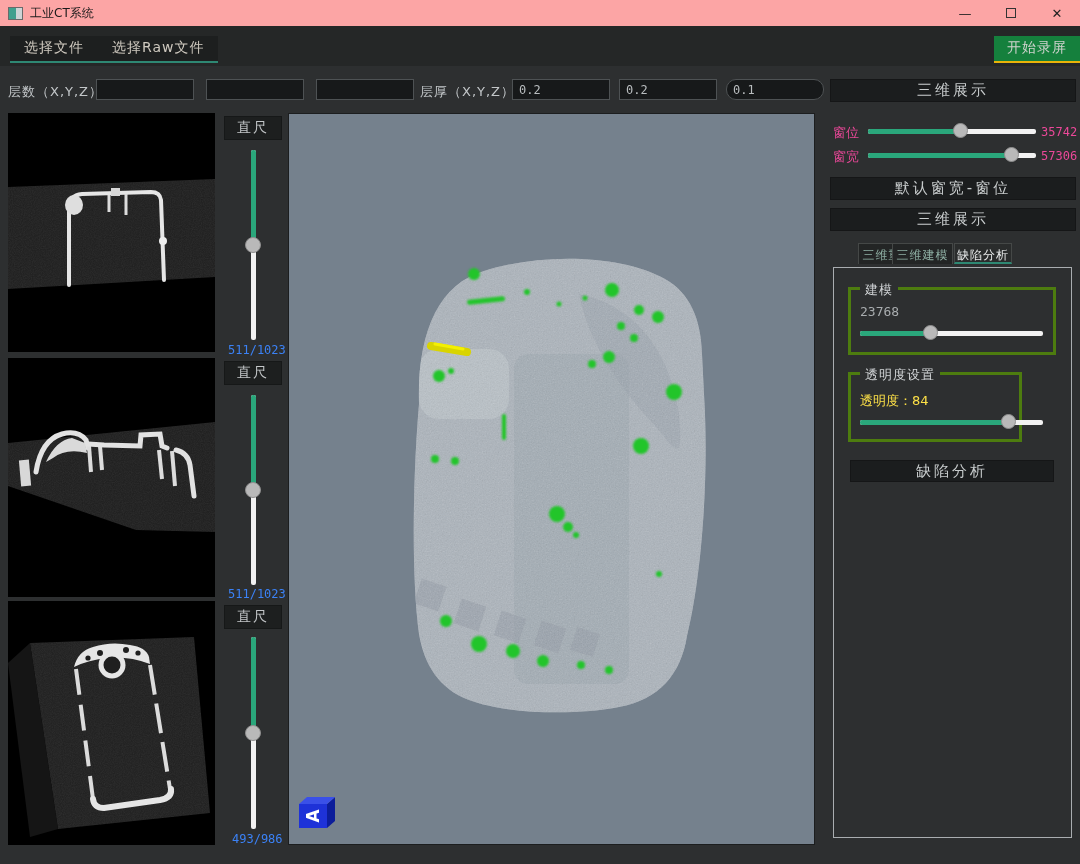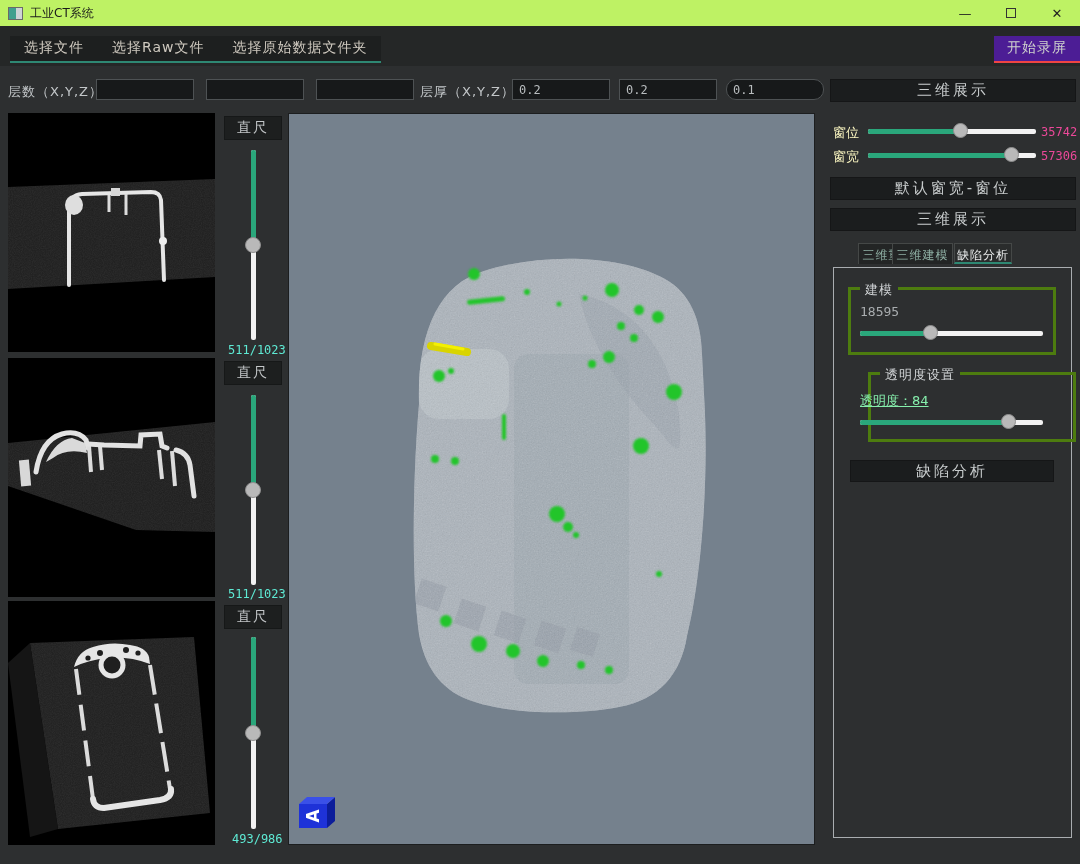--- a/index.html
+++ b/index.html
@@ -2,58 +2,58 @@
 <html><head>
 <meta charset="utf-8">
 <style>
   * { margin:0; padding:0; box-sizing:border-box; }
   html,body { width:1080px; height:864px; overflow:hidden; background:#2b2d2e;
               font-family:"DejaVu Sans", sans-serif; }
   .window { position:relative; width:1080px; height:864px; background:#2d2f30; }
 
   
   .titlebar { position:absolute; left:0; top:0; width:1080px; height:26px;
-              background:#bef264; display:flex; align-items:center;text-align:right; }
+              background:#fca5a5; display:flex; align-items:center;text-align:right; }
   .app-icon { width:15px; height:13px; margin-left:8px; border:1px solid #6a6a6a;
               display:inline-flex; }
   .app-icon .half-l { flex:1.1; background:#41a08e; }
   .app-icon .half-r { flex:1;   background:#cfd4d6; }
   .win-title { margin-left:7px; font-size:12px; color:#1a1a1a; }
   .win-controls { position:absolute; right:0; top:0; height:26px; display:flex; }
   .win-btn { width:46px; height:26px; display:flex; align-items:center; justify-content:center;
              color:#222; font-size:13px; cursor:default; }
   .win-btn .sq { width:10px; height:10px; border:1px solid #333; display:block; }
 
   
   .toolbar { position:absolute; left:0; top:26px; width:1080px; height:40px; background:#252727; }
   .tb-group { position:absolute; left:10px; top:10px; display:flex;
               border-bottom:2px solid #2e8873; background:#1d1f1f; }
   .tb-btn { background:#1d1f1f; color:#cfc9bf; border:none; font-size:14px;
             font-family:inherit; padding:3px 14px 4px 14px; letter-spacing:1px; }
-  .record-btn { position:absolute; right:0; top:10px; background:#4c1d95; color:#cfd2cd;
-                border:none; border-bottom:2px solid #ef4444; font-size:14px;
+  .record-btn { position:absolute; right:0; top:10px; background:#15803d; color:#cfd2cd;
+                border:none; border-bottom:2px solid #eab308; font-size:14px;
                 font-family:inherit; padding:3px 13px 4px 13px; letter-spacing:1px; }
 
   
   .param-label { position:absolute; font-size:13px; color:#c3c7c9; letter-spacing:1px; }
   .param-input { position:absolute; width:98px; height:21px; background:#17191a;
                  border:1px solid #4e5254; color:#b9bdbf; font-size:12px;
                  font-family:"DejaVu Sans Mono", monospace; padding:0 6px; }
 
   
   .dark-btn { position:absolute; background:#1b1d1e; color:#c8cccd; border:1px solid #151617;
               font-size:15px; font-family:inherit; letter-spacing:3px; text-align:center; }
 
   
   .slice { position:absolute; left:8px; width:207px; background:#000; }
   .slice svg { display:block; }
   .ruler-btn { position:absolute; background:#1d1f1f; color:#c3c6c8; border:1px solid #161818;
                font-size:14px; font-family:inherit; letter-spacing:2px;
                width:58px; height:24px; text-align:center; }
-  .slice-pos { position:absolute; color:#5eead4; font-size:12px;
+  .slice-pos { position:absolute; color:#3b82f6; font-size:12px;
                font-family:"DejaVu Sans Mono", monospace; }
 
   
   .vslider { position:absolute; width:16px; }
   .vslider .track { position:absolute; left:6px; top:0; width:5px; height:100%;
                     background:#f2f2f2; border-radius:2px; }
   .vslider .fill  { position:absolute; left:6px; top:0; width:5px;
                     background:#2aa77b; border-radius:2px; }
   .vslider .thumb { position:absolute; left:0; width:16px; height:16px; border-radius:50%;
                     background:#b9b9b9; border:1px solid #8f8f8f; }
@@ -63,21 +63,21 @@
   .hslider .fill  { position:absolute; left:0; top:6px; height:5px;
                     background:#2aa77b; border-radius:2px; }
   .hslider .thumb { position:absolute; top:0; width:15px; height:15px; border-radius:50%;
                     background:#b9b9b9; border:1px solid #8f8f8f; }
 
   
   .viewport { position:absolute; left:288px; top:113px; width:527px; height:732px;
               background:#75818d; border:1px solid #1c1e1f; }
 
   
-  .rp-label { position:absolute; font-size:13px; color:#fef9c3; }
+  .rp-label { position:absolute; font-size:13px; color:#ec4899; }
   .rp-value { position:absolute; font-size:12px; color:#ec4899;
               font-family:"DejaVu Sans Mono", monospace; }
   .tab { position:absolute; height:21px; background:#232525; color:#8fb0a4;
          border:1px solid #454847; border-bottom:none; font-size:12px; font-family:inherit;
          letter-spacing:1px; text-align:center; padding-top:3px; }
   .tab.active { color:#eceeee; border-bottom:2px solid #2e8873; background:#2a2c2c; }
   .tab-frame { position:absolute; left:833px; top:267px; width:239px; height:571px;
                border:1px solid #a9adb0; }
   .groupbox { position:absolute; border:3px solid #4d7c0f; }
   .groupbox .legend { position:absolute; top:-9px; left:9px; background:#2d2f30;
@@ -100,21 +100,20 @@
           <span class="sq"></span>
         </span>
       <span class="win-btn">✕</span>
     </div>
   </div>
 
   <div class="toolbar">
     <div class="tb-group">
       <button class="tb-btn">选择文件</button>
       <button class="tb-btn">选择Raw文件</button>
-      <button class="tb-btn">选择原始数据文件夹</button>
     </div>
     <button class="record-btn">开始录屏</button>
   </div>
 
   <span class="param-label" style="left:8px; top:83px;">层数（X,Y,Z）</span>
   <input class="param-input" style="left: 96px; top: 79px;" value="">
   <input class="param-input" style="left: 206px; top: 79px;" value="">
   <input class="param-input" style="left: 316px; top: 79px;" value="">
   <span class="param-label" style="left:420px; top:83px;">层厚（X,Y,Z）</span>
   <input class="param-input" style="left: 512px; top: 79px;" value="0.2">
@@ -324,31 +323,31 @@
 
   <button class="tab" style="left:858px; top:243px; width:61px;">三维重建</button>
   <button class="tab" style="left:892px; top:243px; width:61px;">三维建模</button>
   <button class="tab active" style="left:954px; top:243px; width:58px;">缺陷分析</button>
 
   <div class="tab-frame"></div>
 
   <div class="groupbox" style="left:848px; top:287px; width:208px; height:68px;">
     <span class="legend">建模</span>
   </div>
-  <span class="rp-value" style="left:860px; top:304px; font-size:13px; color:#a9adaf;">18595</span>
+  <span class="rp-value" style="left:860px; top:304px; font-size:13px; color:#a9adaf;">23768</span>
   <div class="hslider" style="left:860px; top:325px; width:183px;">
     <div class="track"></div>
       <div class="fill" style="width: 38%;"></div>
     <div class="thumb" style="left: calc(38% - 7px);"></div>
   </div>
 
-  <div class="groupbox" style="left:848px; top:372px; width:208px; height:70px;margin-left:20px;">
+  <div class="groupbox" style="left:848px; top:372px; width:174px; height:70px;">
     <span class="legend">透明度设置</span>
   </div>
-  <span class="rp-label" style="left:860px; top:392px; color:#86efac;text-decoration:underline;">透明度：84</span>
+  <span class="rp-label" style="left:860px; top:392px; color:#fde047;">透明度：84</span>
   <div class="hslider" style="left:860px; top:414px; width:183px;">
     <div class="track"></div>
       <div class="fill" style="width: 81%;"></div>
     <div class="thumb" style="left: calc(81% - 7px);"></div>
   </div>
 
   <button class="dark-btn" style="left:850px; top:460px; width:204px; height:22px;">缺陷分析</button>
 
 </div>
 

